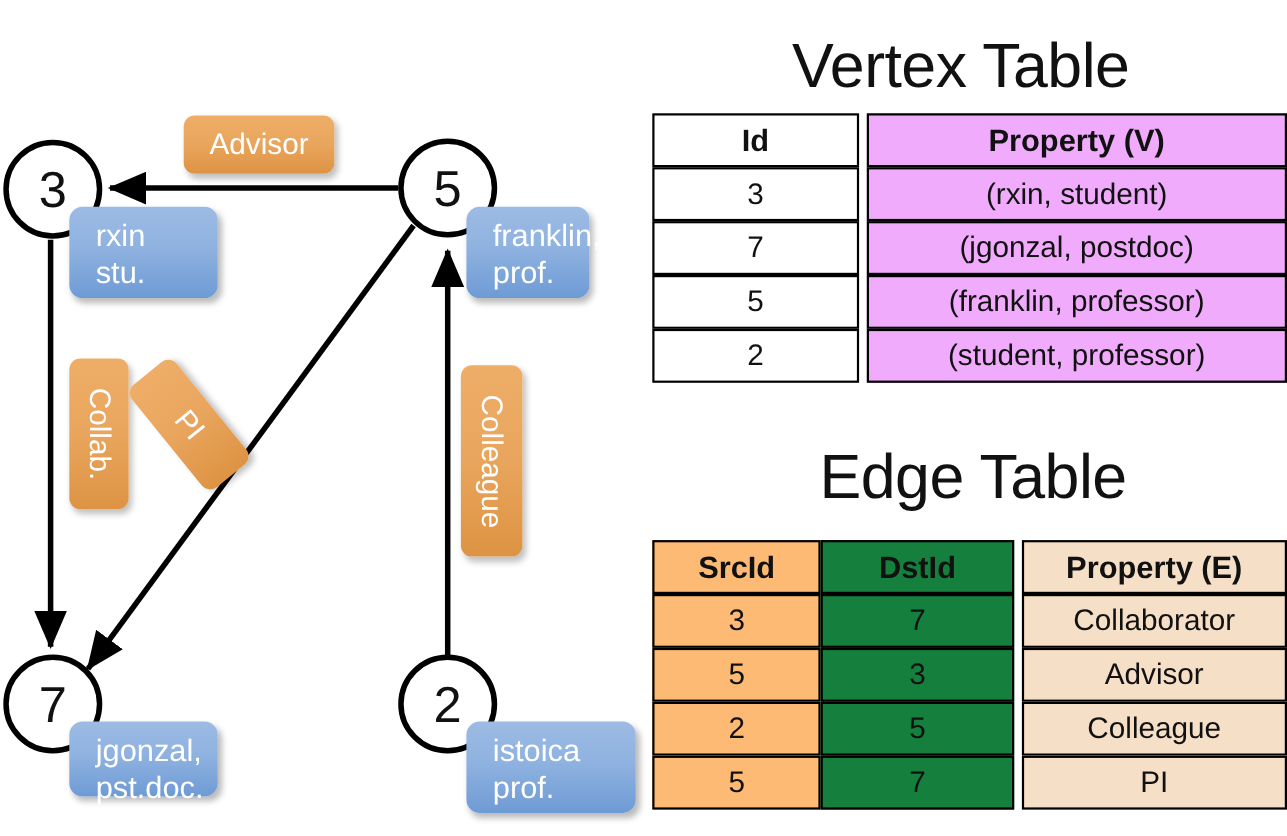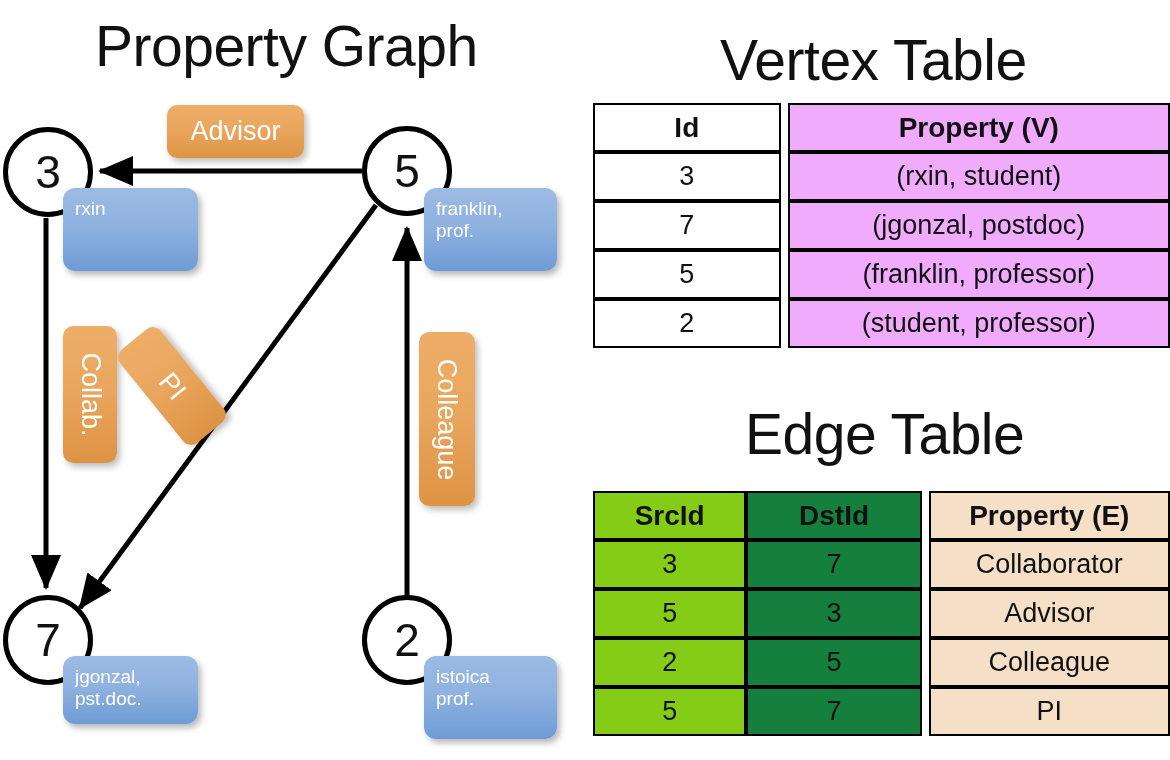--- a/index.html
+++ b/index.html
@@ -26,26 +26,26 @@
         font-weight:300;color:#111;}
   #node-3{left:3px;top:127px;}  #node-3-label{left:3px;top:127px;}
   #node-5{left:362px;top:126px;}#node-5-label{left:362px;top:126px;}
   #node-7{left:3px;top:595px;}  #node-7-label{left:3px;top:595px;}
   #node-2{left:362px;top:595px;}#node-2-label{left:362px;top:595px;}
 
   
   .vbox{position:absolute;border-radius:12px;box-sizing:border-box;
         background:linear-gradient(180deg,#9cbbe4 0%,#8fb2e0 45%,#6e9bd5 100%);
         box-shadow:3px 4px 6px rgba(0,0,0,0.28);
-        color:#fff;font-size:19px;line-height:1.18;font-weight:300;
-        padding:10px 0 0 12px;}
+        color:#fff;font-size:28px;line-height:1.18;font-weight:300;
+        padding:10px 0 0 24px;}
   #vbox-rxin{left:63px;top:188px;width:135px;height:83px;}
-  #vbox-franklin{left:424px;top:188px;width:133px;height:83px;}
+  #vbox-franklin{left:424px;top:188px;width:112px;height:83px;}
   #vbox-jgonzal{left:63px;top:656px;width:135px;height:68px;}
-  #vbox-istoica{left:424px;top:656px;width:133px;height:83px;}
+  #vbox-istoica{left:424px;top:656px;width:154px;height:83px;}
   .vbox span{display:block;}
 
   
   .ebox{position:absolute;border-radius:10px;box-sizing:border-box;
         background:linear-gradient(180deg,#eeae68 0%,#e9a55d 50%,#dd9343 100%);
         box-shadow:3px 4px 6px rgba(0,0,0,0.25);
         color:#fff;font-weight:300;display:flex;
         align-items:center;justify-content:center;}
   #ebox-advisor{left:167px;top:105px;width:137px;height:53px;font-size:27px;}
   #ebox-collab{left:63px;top:326px;width:54px;height:137px;font-size:27px;}
@@ -62,30 +62,29 @@
   .tbl td{border:2px solid #000;font-weight:300;text-align:center;
           font-size:27px;color:#111;padding:0;height:45px;}
   .tbl td.hd{font-weight:bold;font-size:28px;}
   .gap{border:none !important;width:7px;}
 
   #vertex-table{left:593px;top:103px;}
   #vertex-table .c-id{width:184px;background:#fff;}
   #vertex-table .c-prop{width:379px;background:#f0abfc;}
 
   #edge-table{left:593px;top:491px;}
-  #edge-table .c-src{width:150px;background:#84cc16;}
+  #edge-table .c-src{width:150px;background:#fdba74;}
   #edge-table .c-dst{width:172px;background:#15803d;}
   #edge-table .c-eprop{width:238px;background:#f5dfc6;}
 </style>
 </head>
 <body>
 
 <div class="stage">
 
-  <div class="title" id="title-property-graph">Property Graph</div>
   <div class="title" id="title-vertex-table">Vertex Table</div>
   <div class="title" id="title-edge-table">Edge Table</div>
 
   <svg id="graph-svg" viewBox="0 0 590 760">
     <defs>
       <marker id="arrowhead" markerWidth="8" markerHeight="8" refX="6.6" refY="3" orient="auto" markerUnits="strokeWidth">
         <path d="M0,0 L7,3 L0,6 z" fill="#000"></path>
       </marker>
     </defs>
 
@@ -105,20 +104,21 @@
   <div class="node-label" id="node-5-label">5</div>
 
   <div class="node" id="node-7"></div>
   <div class="node-label" id="node-7-label">7</div>
 
   <div class="node" id="node-2"></div>
   <div class="node-label" id="node-2-label">2</div>
 
   <div class="vbox" id="vbox-rxin">
     <span>rxin</span>
+    <span>stu.</span>
   </div>
   <div class="vbox" id="vbox-franklin">
     <span>franklin,</span>
     <span>prof.</span>
   </div>
   <div class="vbox" id="vbox-jgonzal">
     <span>jgonzal,</span>
     <span>pst.doc.</span>
   </div>
   <div class="vbox" id="vbox-istoica">

